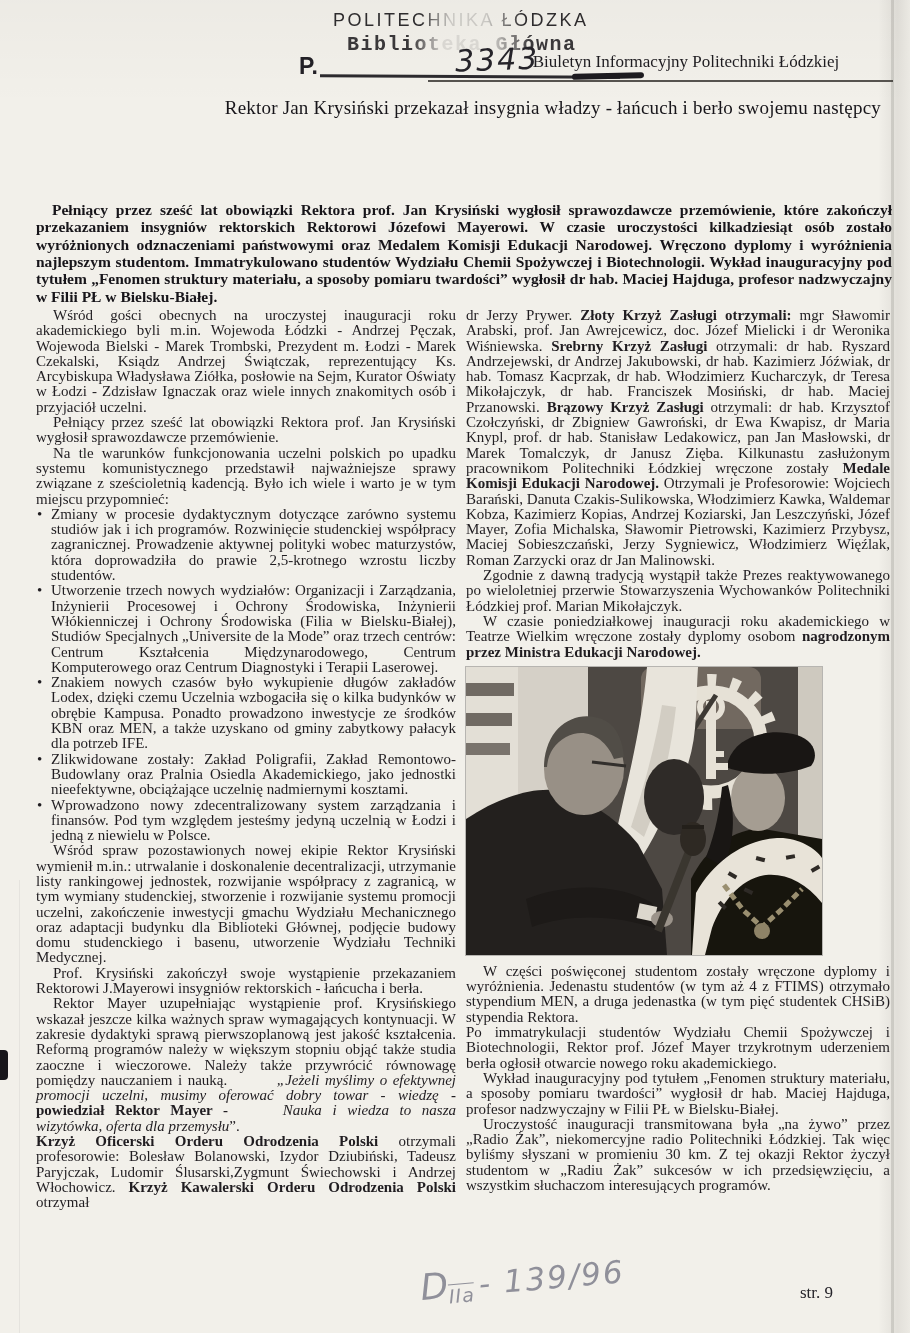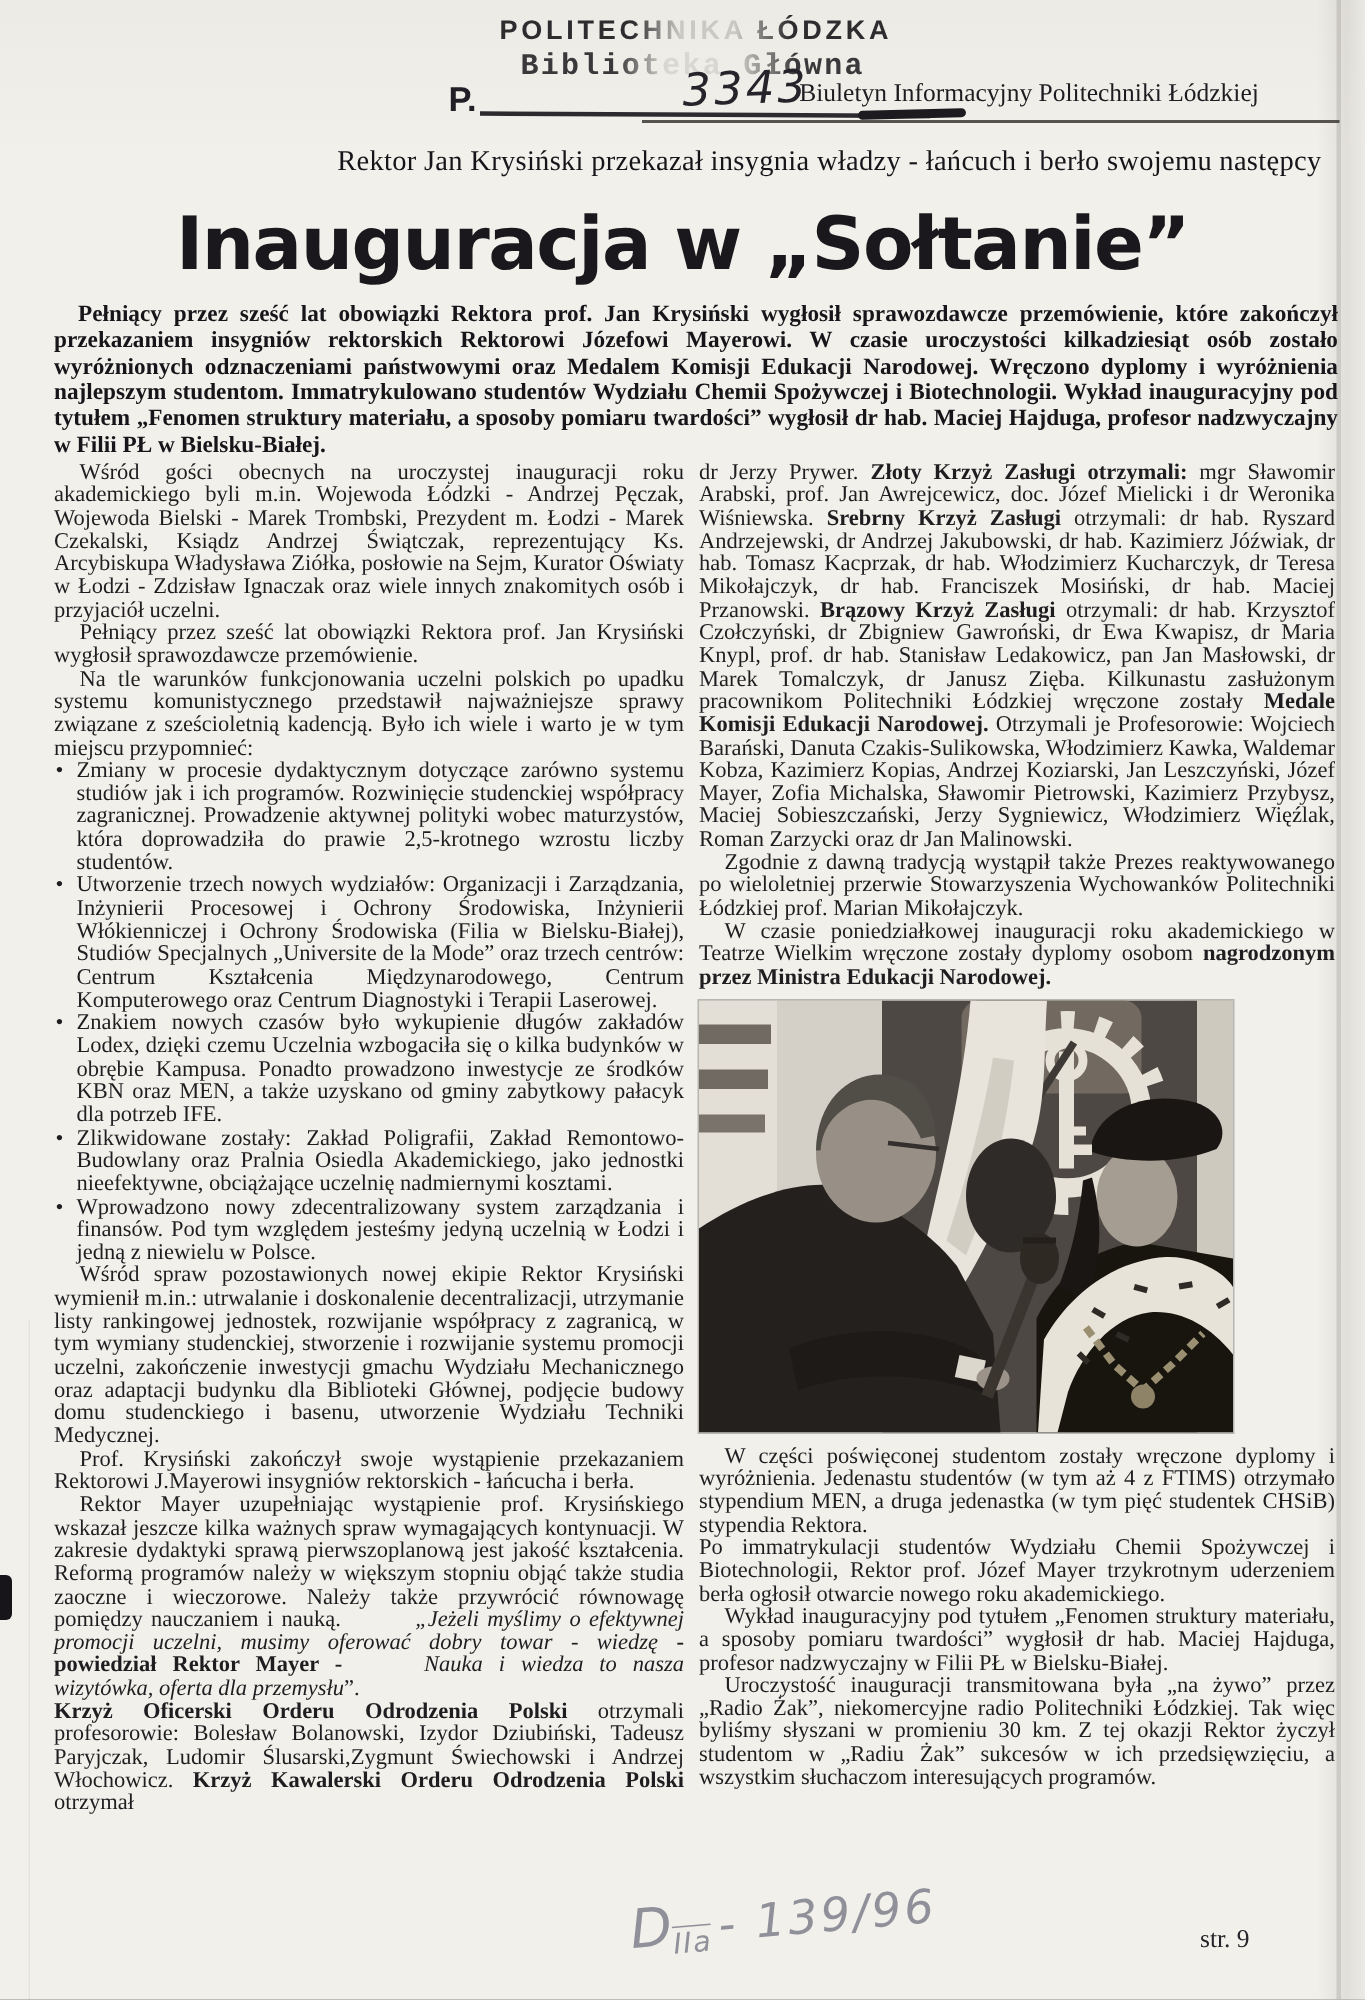--- a/index.html
+++ b/index.html
@@ -11,21 +11,21 @@
       linear-gradient(to bottom, rgba(0,0,0,0.025), rgba(0,0,0,0) 8%),
       #f2f0ea;
     color:#1c191d;
   }
   .scan-edge{position:absolute;left:891px;top:0;width:3px;height:100%;background:rgba(60,55,50,0.14);}
   .ink-blob{position:absolute;left:0;top:1050px;width:8px;height:30px;background:#17151a;border-radius:0 4px 4px 0;}
   .crease{position:absolute;left:19px;top:880px;width:1px;height:453px;background:rgba(0,0,0,0.05);}
 
   
   .stamp-l1{position:absolute;left:333px;top:10px;font-family:"Liberation Sans",sans-serif;
-    font-weight:bold;font-size:18px;letter-spacing:2.5px;color:#2e2c2e;
+    font-weight:normal;font-size:18px;letter-spacing:2.5px;color:#2e2c2e;
     -webkit-mask-image:linear-gradient(90deg,#000 0 34%,rgba(0,0,0,0.18) 46% 60%,#000 74%);
     mask-image:linear-gradient(90deg,#000 0 34%,rgba(0,0,0,0.18) 46% 60%,#000 74%);}
   .stamp-l2{position:absolute;left:347px;top:33px;font-family:Liberation Mono, monospace;
     font-weight:bold;font-size:20px;letter-spacing:1.5px;color:#3a383a;
     -webkit-mask-image:linear-gradient(90deg,#000 0 28%,rgba(0,0,0,0.12) 42% 62%,#000 80%);
     mask-image:linear-gradient(90deg,#000 0 28%,rgba(0,0,0,0.12) 42% 62%,#000 80%);}
   .p-label{position:absolute;left:299px;top:53px;font-family:"Liberation Sans",sans-serif;font-weight:bold;font-size:23px;color:#222026;}
   .hand-number{position:absolute;left:455px;top:42px;font-family:"DejaVu Sans",sans-serif;font-style:italic;
     font-size:30px;color:#26242a;transform:rotate(-2deg);letter-spacing:2px;}
   .rule-thick{position:absolute;left:320px;top:75px;width:300px;height:3px;background:#2c2a2e;transform:rotate(0.3deg);}
@@ -71,21 +71,20 @@
   <div class="stamp-l1">POLITECHNIKA ŁÓDZKA</div>
   <div class="stamp-l2">Biblioteka Główna</div>
   <div class="p-label">P.</div>
   <div class="hand-number">3343</div>
   <div class="rule-thick"></div>
   <div class="rule-blob"></div>
   <div class="rule-thin"></div>
   <div class="masthead">Biuletyn Informacyjny Politechniki Łódzkiej</div>
 
   <div class="headline">Rektor Jan Krysiński przekazał insygnia władzy - łańcuch i berło swojemu następcy</div>
-  <div class="title">Inauguracja w „Sołtanie”</div>
   <div class="lead">Pełniący przez sześć lat obowiązki Rektora prof. Jan Krysiński wygłosił sprawozdawcze przemówienie, które zakończył przekazaniem insygniów rektorskich Rektorowi Józefowi Mayerowi. W czasie uroczystości kilkadziesiąt osób zostało wyróżnionych odznaczeniami państwowymi oraz Medalem Komisji Edukacji Narodowej. Wręczono dyplomy i wyróżnienia najlepszym studentom. Immatrykulowano studentów Wydziału Chemii Spożywczej i Biotechnologii. Wykład inauguracyjny pod tytułem „Fenomen struktury materiału, a sposoby pomiaru twardości” wygłosił dr hab. Maciej Hajduga, profesor nadzwyczajny w Filii PŁ w Bielsku-Białej.</div>
 
   <div class="col-left">
       <p class="para"><span>Wśród gości obecnych na uroczystej inauguracji roku akademickiego byli m.in. Wojewoda Łódzki - Andrzej Pęczak, Wojewoda Bielski - Marek Trombski, Prezydent m. Łodzi - Marek Czekalski, Ksiądz Andrzej Świątczak, reprezentujący Ks. Arcybiskupa Władysława Ziółka, posłowie na Sejm, Kurator Oświaty w Łodzi - Zdzisław Ignaczak oraz wiele innych znakomitych osób i przyjaciół uczelni.</span></p>
       <p class="para"><span>Pełniący przez sześć lat obowiązki Rektora prof. Jan Krysiński wygłosił sprawozdawcze przemówienie.</span></p>
       <p class="para"><span>Na tle warunków funkcjonowania uczelni polskich po upadku systemu komunistycznego przedstawił najważniejsze sprawy związane z sześcioletnią kadencją. Było ich wiele i warto je w tym miejscu przypomnieć:</span></p>
       <p class="para bullet"><span class="dot">•</span><span>Zmiany w procesie dydaktycznym dotyczące zarówno systemu studiów jak i ich programów. Rozwinięcie studenckiej współpracy zagranicznej. Prowadzenie aktywnej polityki wobec maturzystów, która doprowadziła do prawie 2,5-krotnego wzrostu liczby studentów.</span></p>
       <p class="para bullet"><span class="dot">•</span><span>Utworzenie trzech nowych wydziałów: Organizacji i Zarządzania, Inżynierii Procesowej i Ochrony Środowiska, Inżynierii Włókienniczej i Ochrony Środowiska (Filia w Bielsku-Białej), Studiów Specjalnych „Universite de la Mode” oraz trzech centrów: Centrum Kształcenia Międzynarodowego, Centrum Komputerowego oraz Centrum Diagnostyki i Terapii Laserowej.</span></p>
       <p class="para bullet"><span class="dot">•</span><span>Znakiem nowych czasów było wykupienie długów zakładów Lodex, dzięki czemu Uczelnia wzbogaciła się o kilka budynków w obrębie Kampusa. Ponadto prowadzono inwestycje ze środków KBN oraz MEN, a także uzyskano od gminy zabytkowy pałacyk dla potrzeb IFE.</span></p>
       <p class="para bullet"><span class="dot">•</span><span>Zlikwidowane zostały: Zakład Poligrafii, Zakład Remontowo-Budowlany oraz Pralnia Osiedla Akademickiego, jako jednostki nieefektywne, obciążające uczelnię nadmiernymi kosztami.</span></p>

